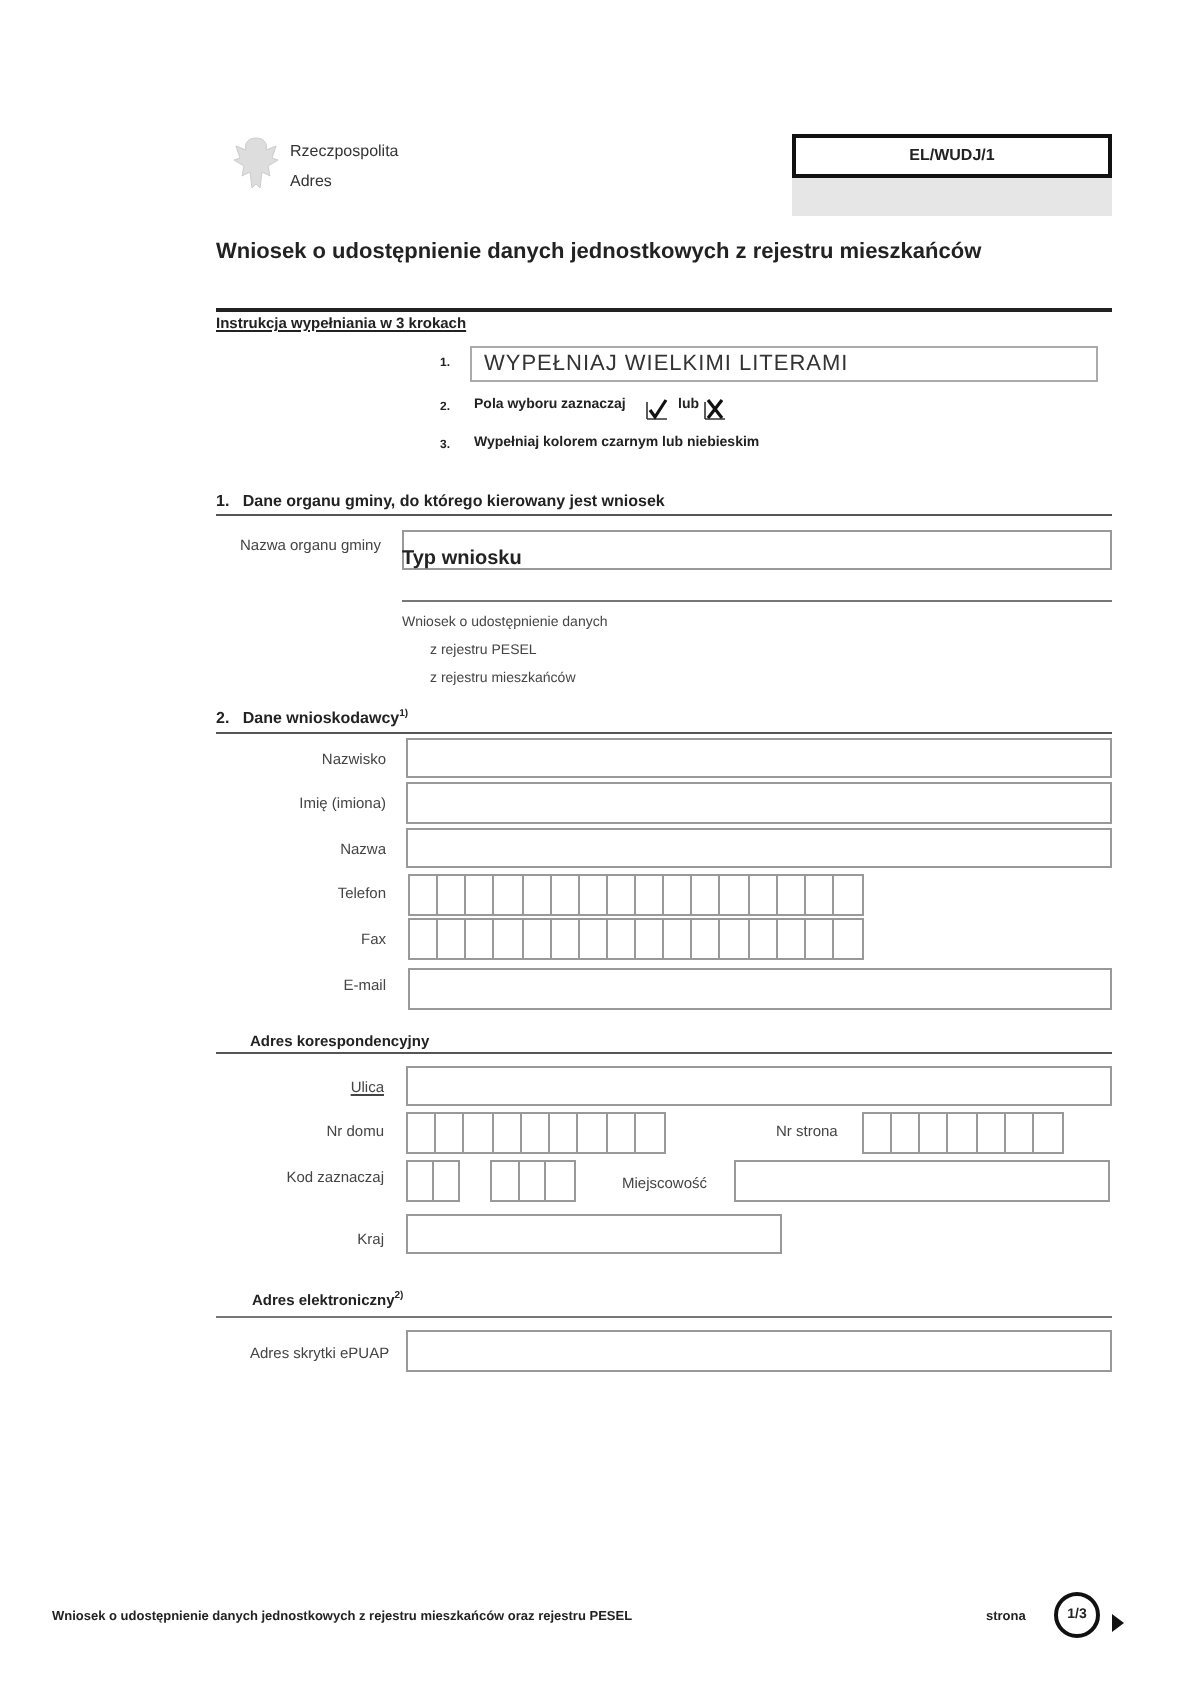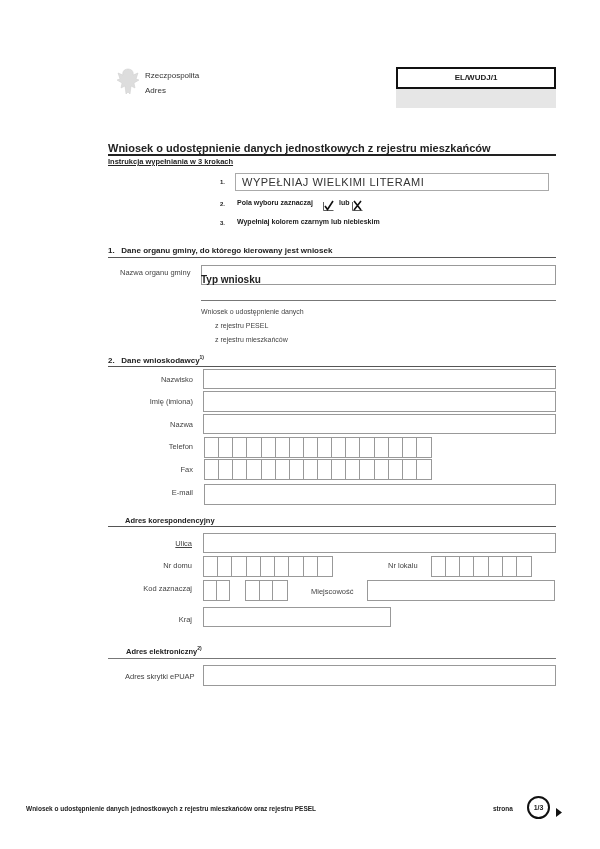--- a/index.html
+++ b/index.html
@@ -24,21 +24,21 @@
 </div>
 <div class="abs" style="left:145px;top:68px;font-size:8px;color:#333;line-height:15px;">
   <div>Rzeczpospolita</div>
   <div>Adres</div>
 </div>
 <div class="abs bold" style="left:396px;top:67px;width:160px;height:22px;border:2px solid #111;box-sizing:border-box;font-size:8px;text-align:center;line-height:18px;">
   <span>EL/WUDJ/1</span>
 </div>
 <div class="abs" style="left:396px;top:89px;width:160px;height:19px;background:#e6e6e6;"></div>
 
-<div class="abs bold" style="left:108px;top:116px;font-size:11px;line-height:20px;color:#222;margin-top:22px;">
+<div class="abs bold" style="left:108px;top:116px;font-size:11px;line-height:20px;color:#222;">
   <div>Wniosek o udostępnienie danych jednostkowych z rejestru mieszkańców</div>
 </div>
 <div class="hr" style="left:108px;top:154px;width:448px;height:2px;background:#222;"></div>
 
 <div class="abs bold" style="left:108px;top:157px;font-size:7.5px;text-decoration:underline;">Instrukcja wypełniania w 3 krokach</div>
 
 <div class="abs bold" style="left:220px;top:179px;font-size:6px;">1.</div>
 <div class="abs" style="left:235px;top:173px;width:314px;height:18px;border:1px solid #aaa;box-sizing:border-box;font-size:11px;padding-left:6px;line-height:16px;letter-spacing:0.5px;color:#333;">
   <span>WYPEŁNIAJ WIELKIMI LITERAMI</span>
 </div>
@@ -143,21 +143,21 @@
     <span style="width:14.4px"></span>
     <span style="width:14.4px"></span>
     <span style="width:14.4px"></span>
     <span style="width:14.4px"></span>
     <span style="width:14.4px"></span>
     <span style="width:14.4px"></span>
     <span style="width:14.4px"></span>
     <span style="width:14.4px"></span>
 </div>
 
-<div class="abs lbl" style="left:388px;top:561px;">Nr lokalu</div>
+<div class="abs lbl" style="left:388px;top:561px;">Nr strona</div>
 <div class="cells" style="left:431px;top:556px;width:101px;height:21px;">
   <span style="width:14.4px"></span>
     <span style="width:14.4px"></span>
     <span style="width:14.4px"></span>
     <span style="width:14.4px"></span>
     <span style="width:14.4px"></span>
     <span style="width:14.4px"></span>
     <span style="width:14.4px"></span>
 </div>
 

